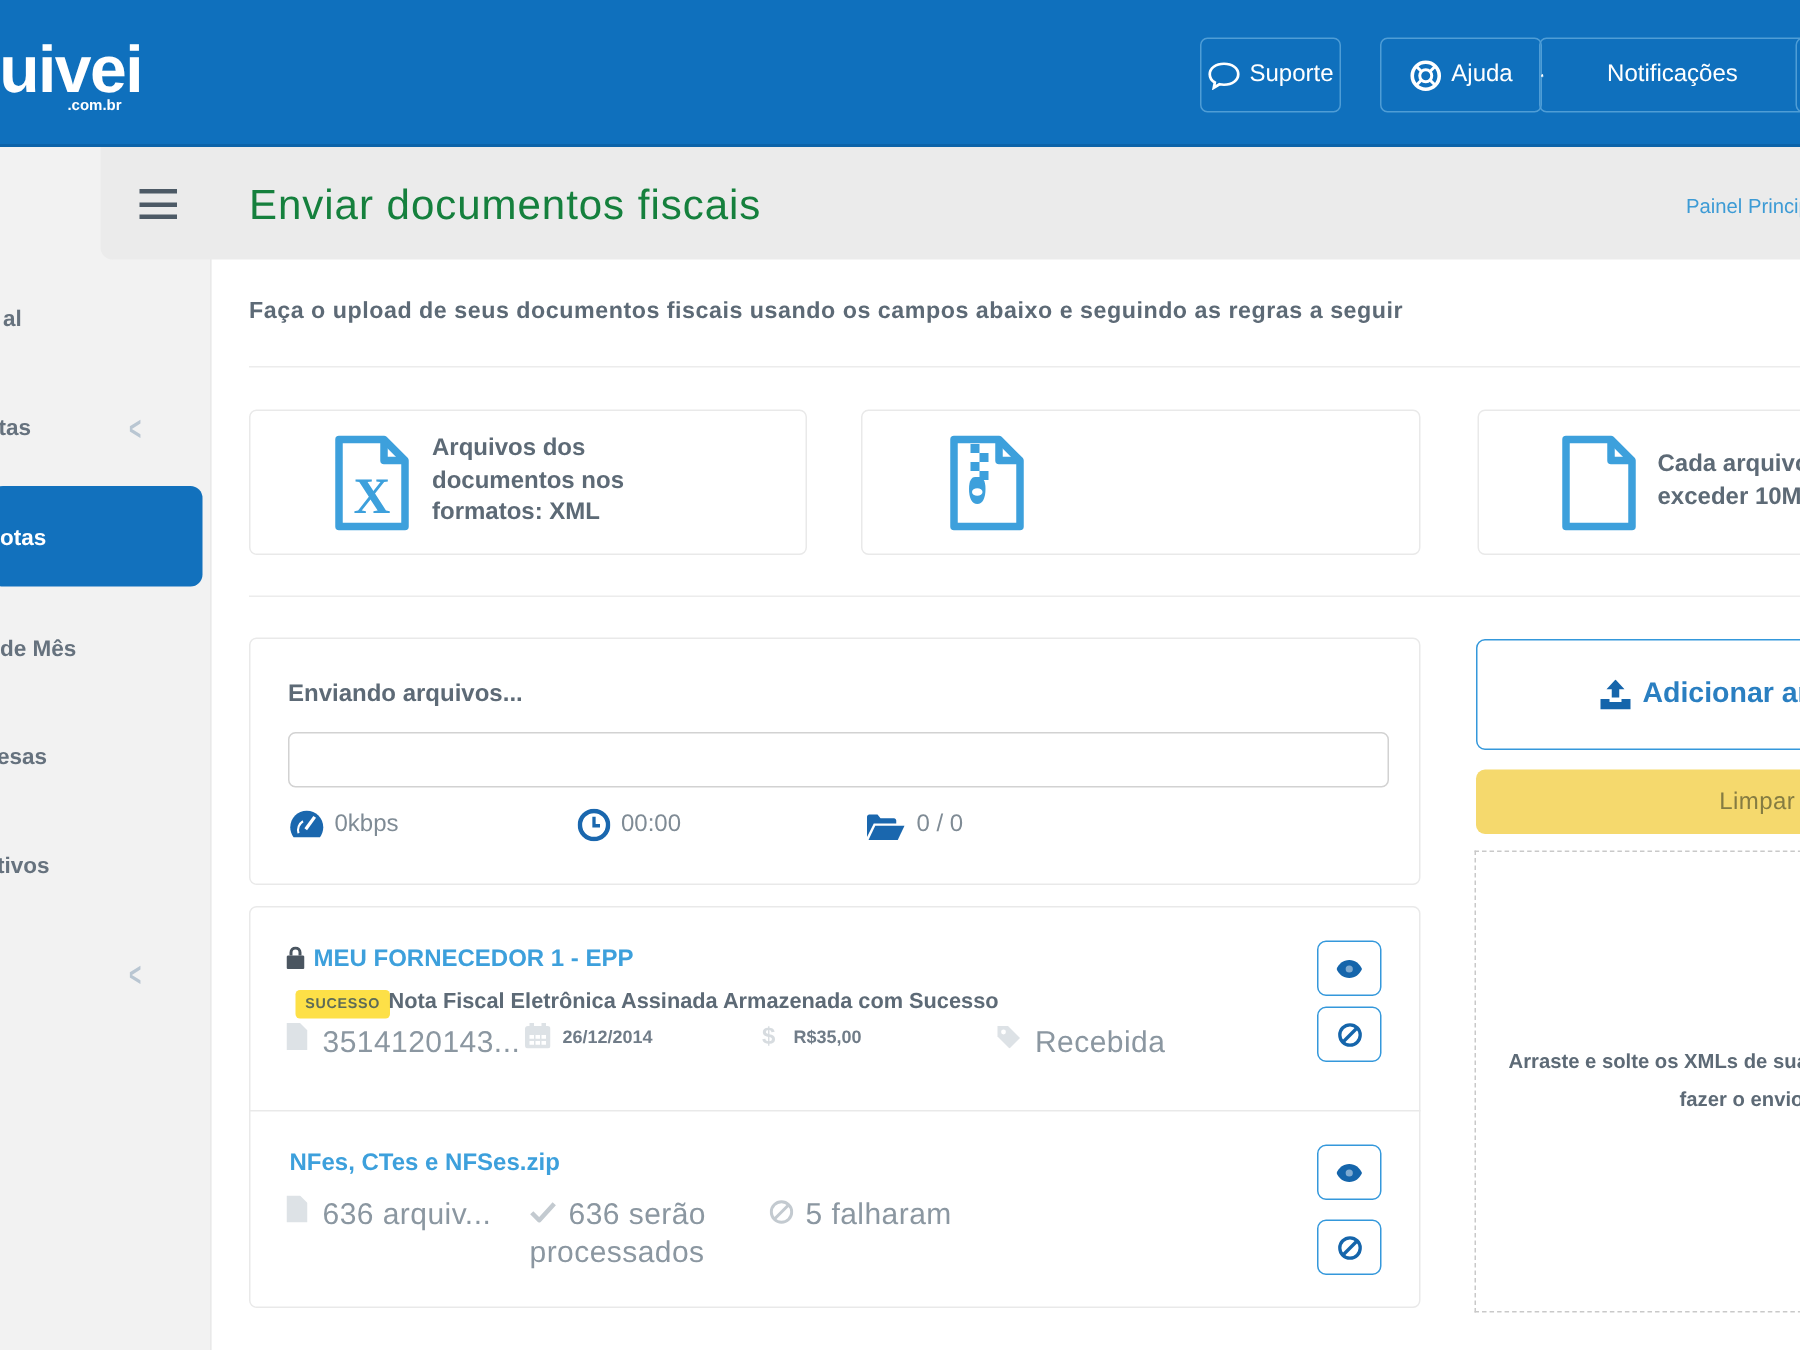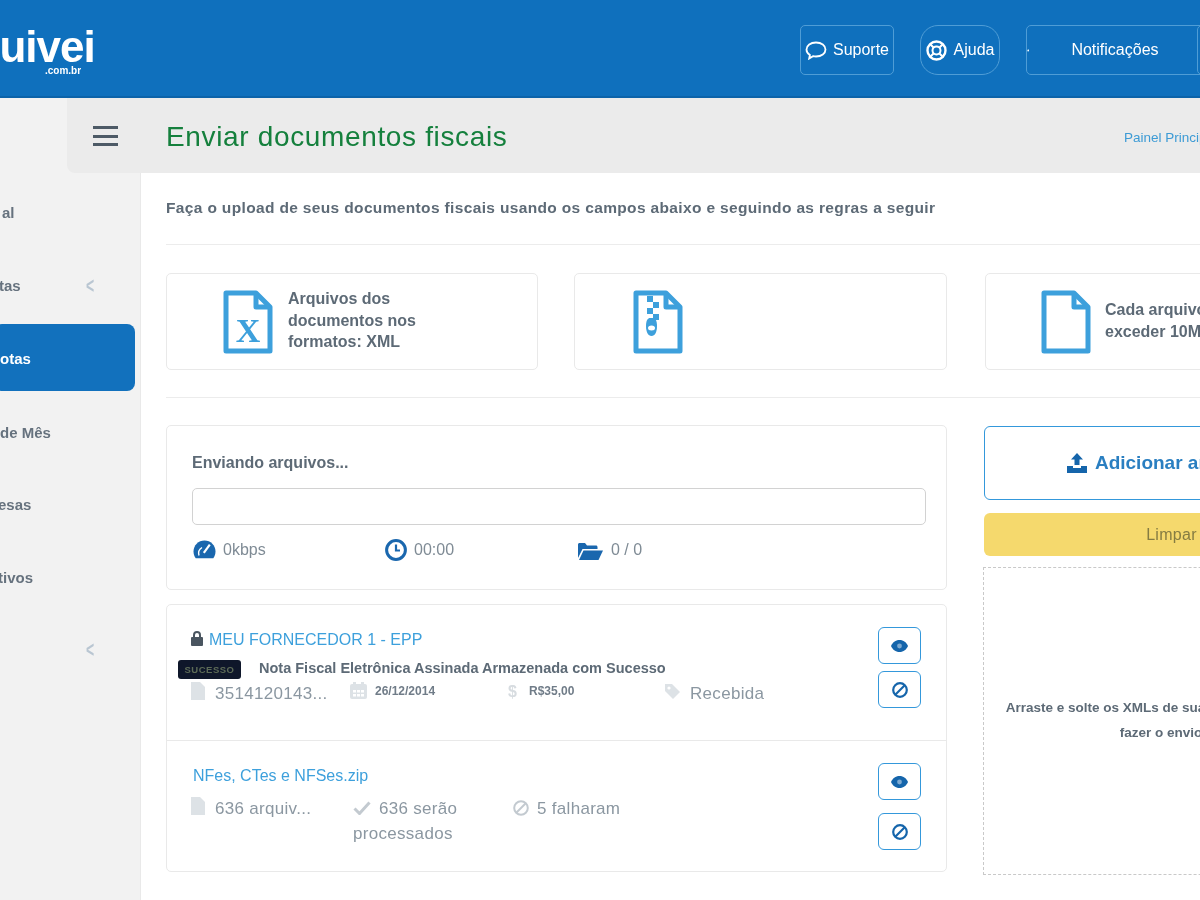--- a/index.html
+++ b/index.html
@@ -28,24 +28,24 @@
   .card{border:1px solid #e9e9e9;border-radius:5px;box-sizing:border-box;background:#fff;}
   .ctext{position:absolute;font-size:16px;font-weight:bold;color:#5d6a76;line-height:21.5px;white-space:nowrap;}
   
   #upcard{left:166px;top:425px;width:781px;height:165px;}
   #uplabel{left:192px;top:454px;font-size:16px;font-weight:bold;color:#5d6a76;}
   #pbar{left:192px;top:488px;width:734px;height:37px;border:1px solid #d2d2d2;border-radius:5px;box-sizing:border-box;}
   .stat{position:absolute;top:541px;font-size:16px;color:#7f8b95;}
   
   #listcard{left:166px;top:604px;width:781px;height:268px;}
   #listdiv{left:166px;top:740px;width:781px;height:1px;background:#e9e9e9;}
-  .ltitle{position:absolute;font-size:16px;font-weight:normal;color:#3da0dc;}
-  .badge{position:absolute;left:178px;top:660px;width:63px;height:19px;background:#0f172a;border-radius:3px;
+  .ltitle{position:absolute;font-size:16px;font-weight:bold;color:#3da0dc;}
+  .badge{position:absolute;left:197px;top:660px;width:63px;height:19px;background:#fde047;border-radius:3px;
          font-size:9.5px;font-weight:bold;color:#5d6b57;text-align:center;line-height:19px;letter-spacing:0.5px;}
-  .meta{position:absolute;font-size:17px;color:#8b97a1;letter-spacing:0.3px;}
+  .meta{position:absolute;font-size:20px;color:#8b97a1;letter-spacing:0.3px;}
   .meta2{position:absolute;font-size:12px;color:#707c88;}
   .sqbtn{position:absolute;left:878px;width:43px;height:37px;border:1px solid #3498db;border-radius:6px;
          box-sizing:border-box;display:flex;align-items:center;justify-content:center;background:#fff;}
   
   #addbtn{left:984px;top:426px;width:365px;height:74px;border:1px solid #3498db;border-radius:6px;box-sizing:border-box;
           display:flex;align-items:center;justify-content:center;background:#fff;font-size:19px;font-weight:bold;color:#2a7fc1;}
   #limpar{left:984px;top:513px;width:375px;height:43px;background:#f5d96d;border-radius:6px;
           font-size:16px;color:#857c42;text-align:center;line-height:43px;letter-spacing:0.3px;}
   #dropzone{left:983px;top:567px;width:364px;height:308px;border:1px dashed #c9c9c9;box-sizing:border-box;}
   #droptext{position:absolute;left:983px;top:695px;width:356px;text-align:center;font-size:13.5px;font-weight:bold;color:#5d6a76;line-height:25px;}
@@ -56,21 +56,21 @@
 
   <div class="abs" id="topbar"></div>
   <div id="logo">arquivei</div>
   <div id="logosub">.com.br</div>
   <div class="tbtn" style="left:800px;width:94px;">
     <svg width="22" height="19" viewBox="0 0 22 19" style="margin-right:6px;">
       <path d="M11 1.5 C5.5 1.5 1.5 4.5 1.5 8.5 C1.5 10.8 2.8 12.8 4.9 14 L4.2 17.5 L8 15.2 C9 15.4 10 15.5 11 15.5 C16.5 15.5 20.5 12.5 20.5 8.5 C20.5 4.5 16.5 1.5 11 1.5 Z" fill="none" stroke="#fff" stroke-width="1.8"></path>
     </svg>
     Suporte
   </div>
-  <div class="tbtn" style="left:920px;width:80px;border-radius:18px;">
+  <div class="tbtn" style="left:920px;width:108px;">
     <svg width="21" height="21" viewBox="0 0 21 21" style="margin-right:7px;">
       <circle cx="10.5" cy="10.5" r="9" fill="none" stroke="#fff" stroke-width="2.4"></circle>
       <circle cx="10.5" cy="10.5" r="4" fill="none" stroke="#fff" stroke-width="2"></circle>
       <path d="M4 4 L7.5 7.5 M17 4 L13.5 7.5 M4 17 L7.5 13.5 M17 17 L13.5 13.5" stroke="#fff" stroke-width="2"></path>
     </svg>
     Ajuda
   </div>
   <div class="tbtn" style="left:1026px;width:183px;gap:34px;">
     <svg width="18" height="19" viewBox="0 0 18 19" style="margin-right:8px;">
       <path d="M9 1 C8.2 1 7.6 1.6 7.6 2.4 C5 3 3.2 5.2 3.2 8 L3.2 12 L1.5 14.5 L16.5 14.5 L14.8 12 L14.8 8 C14.8 5.2 13 3 10.4 2.4 C10.4 1.6 9.8 1 9 1 Z" fill="#fff"></path>

